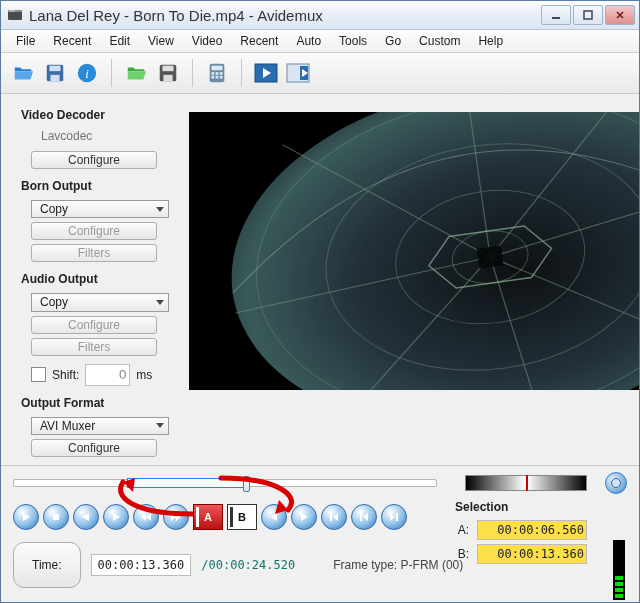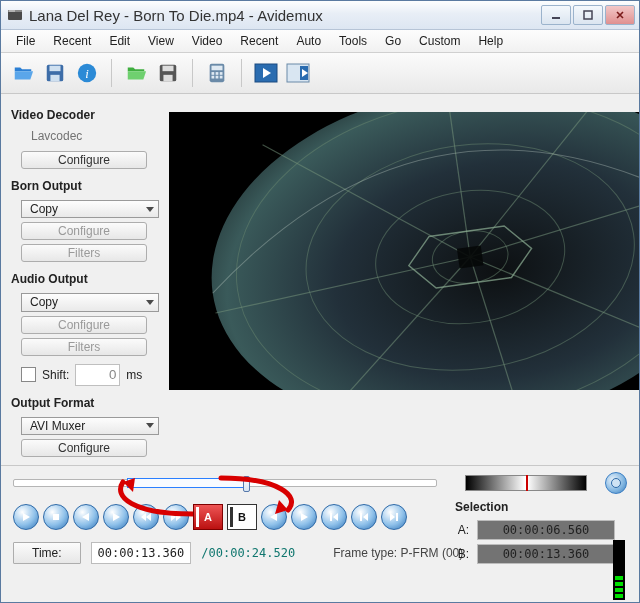--- a/index.html
+++ b/index.html
@@ -9,21 +9,21 @@
 .titlebar .title{flex:1;font-size:15px;color:#333}
 .win-btns{display:flex;gap:2px}
 .win-btn{width:28px;height:18px;border:1px solid #9bb3cc;border-radius:2px;background:linear-gradient(#f4f8fc,#dbe5f0);display:flex;align-items:center;justify-content:center}
 .win-btn svg{width:10px;height:10px}
 .menubar{height:22px;background:linear-gradient(#fdfdfd,#f1f1f1);border-bottom:1px solid #d0d0d0;display:flex;align-items:center;padding:0 6px;gap:0}
 .menubar span{padding:3px 9px;cursor:default}
 .toolbar{height:40px;background:linear-gradient(#fbfbfb,#e9e9e9);border-bottom:1px solid #c8c8c8;display:flex;align-items:center;padding:0 8px;gap:4px}
 .tool-sep{width:1px;height:28px;background:#c8c8c8;margin:0 6px}
 .tool-btn{width:28px;height:28px;display:flex;align-items:center;justify-content:center;border-radius:3px}
 .body{flex:1;display:flex;overflow:hidden;background:#f0f0f0}
-.side{width:178px;padding:8px 10px;display:flex;flex-direction:column;gap:4px}
+.side{width:178px;padding:8px 20px;display:flex;flex-direction:column;gap:4px}
 .side h4{font-size:12px;font-weight:bold;margin:6px 0 3px 0}
 .side .sub{margin-left:20px;font-size:12px;margin-bottom:4px;color:#737373}
 .btn{height:22px;border:1px solid #adadad;border-radius:3px;background:linear-gradient(#fbfbfb,#e7e7e7);display:flex;align-items:center;justify-content:center;width:124px;margin-left:10px;cursor:default;color:#333}
 .btn.disabled{color:#9a9a9a}
 .combo{height:22px;border:1px solid #9a9a9a;border-radius:0;background:linear-gradient(#fdfdfd,#e9e9e9);display:flex;align-items:center;padding:0 4px 0 8px;width:124px;margin-left:10px;justify-content:space-between;color:#222}
 .combo .arrow{width:0;height:0;border-left:4px solid transparent;border-right:4px solid transparent;border-top:5px solid #4a4a4a}
 .shift-row{display:flex;align-items:center;gap:6px;margin:4px 0 0 10px}
 .shift-row input[type=text]{width:38px;height:18px;border:1px solid #bfbfbf;text-align:right;padding-right:3px;color:#888;background:#fff}
 .video-area{flex:1;display:flex;align-items:flex-start;justify-content:flex-start;padding-top:18px}
 .video-frame{background:#000;width:530px;height:278px;display:flex;align-items:center;justify-content:center;overflow:hidden}
@@ -42,23 +42,23 @@
 .marker{width:28px;height:24px;display:flex;align-items:center;justify-content:center;background:#fff;border:1px solid #333;font-weight:bold;font-size:11px;position:relative}
 .marker.a{color:#fff;background:linear-gradient(#e55,#b11);border:1px solid #7f0000}
 .marker.b{color:#111}
 .marker .bar{position:absolute;top:2px;bottom:2px;width:3px;background:#333}
 .marker.a .bar{left:2px;background:#fff}
 .marker.b .bar{left:2px}
 .sel-block{position:absolute;right:14px;top:34px;width:170px}
 .sel-block h5{font-size:12px;font-weight:bold;margin:0 0 6px 0}
 .sel-row{display:flex;align-items:center;gap:8px;margin-bottom:4px}
 .sel-row label{width:14px;text-align:right}
-.tc{border:1px solid #bcbcbc;background:#737373;padding:2px 16px;font-family:Consolas,monospace;font-size:12px;width:104px;text-align:center}
+.tc{border:1px solid #bcbcbc;background:#fde047;padding:2px 2px;font-family:Consolas,monospace;font-size:12px;width:104px;text-align:right}
 .time-row{display:flex;align-items:center;gap:10px;margin-top:12px}
-.time-row .lbl{border:1px solid #adadad;border-radius:1px;background:linear-gradient(#fbfbfb,#e7e7e7);padding:3px 18px}
+.time-row .lbl{border:1px solid #adadad;border-radius:11px;background:linear-gradient(#fbfbfb,#e7e7e7);padding:15px 18px}
 .time-row .cur{border:1px solid #bcbcbc;background:#fff;padding:3px 6px;font-family:Consolas,monospace}
 .time-row .total{font-family:Consolas,monospace;color:#0f766e}
 .time-row .ftype{margin-left:28px;color:#444}
 .annot{position:absolute;left:102px;top:6px;width:200px;height:50px;pointer-events:none}
 .chk{width:13px;height:13px;border:1px solid #888;background:#fff;display:inline-block;vertical-align:middle}
 .green-bars{position:absolute;right:0px;top:40px;width:12px;height:60px;background:#000;display:flex;flex-direction:column-reverse;gap:2px;padding:2px;box-sizing:border-box}
 .green-bars i{display:block;height:4px;background:#00e000}
 </style>
 </head>
 <body>

